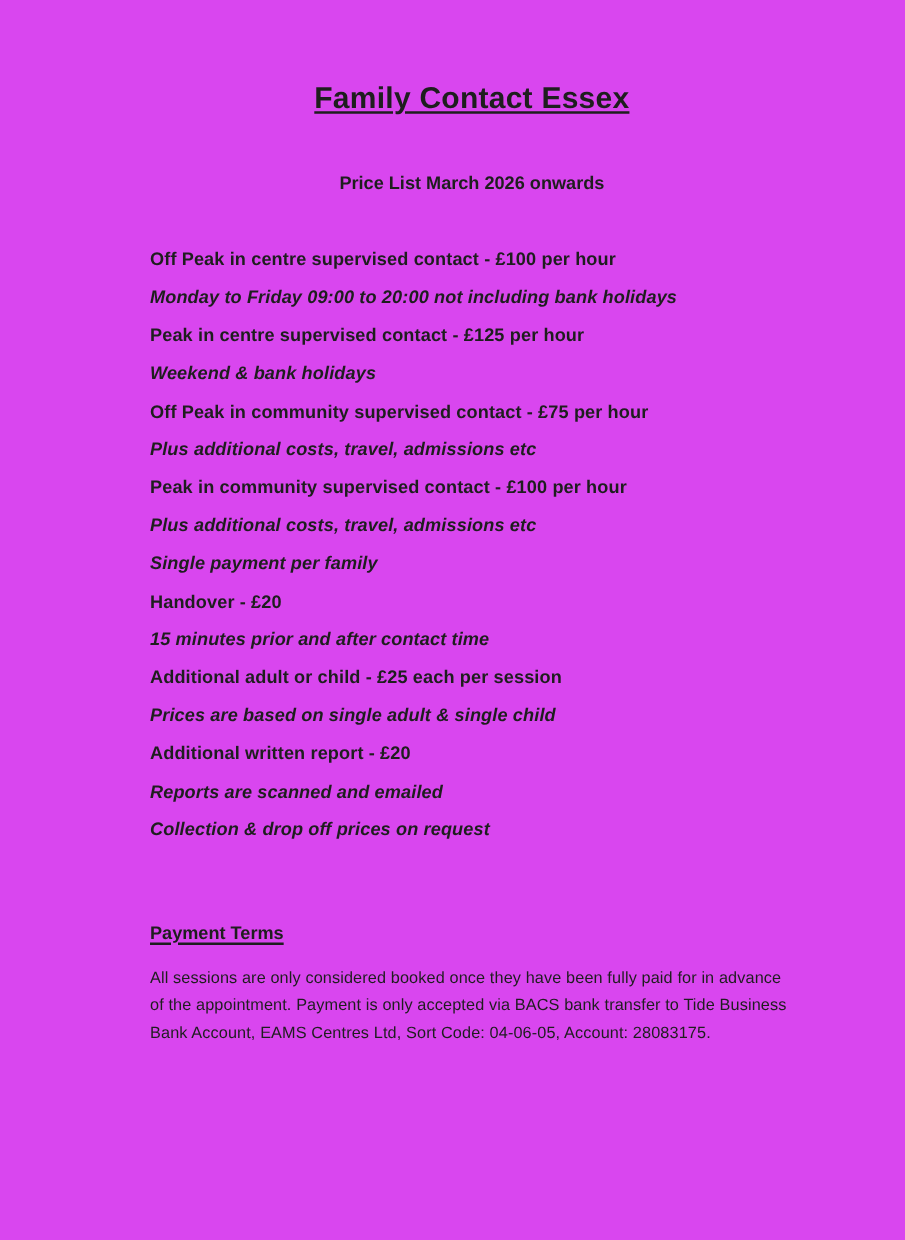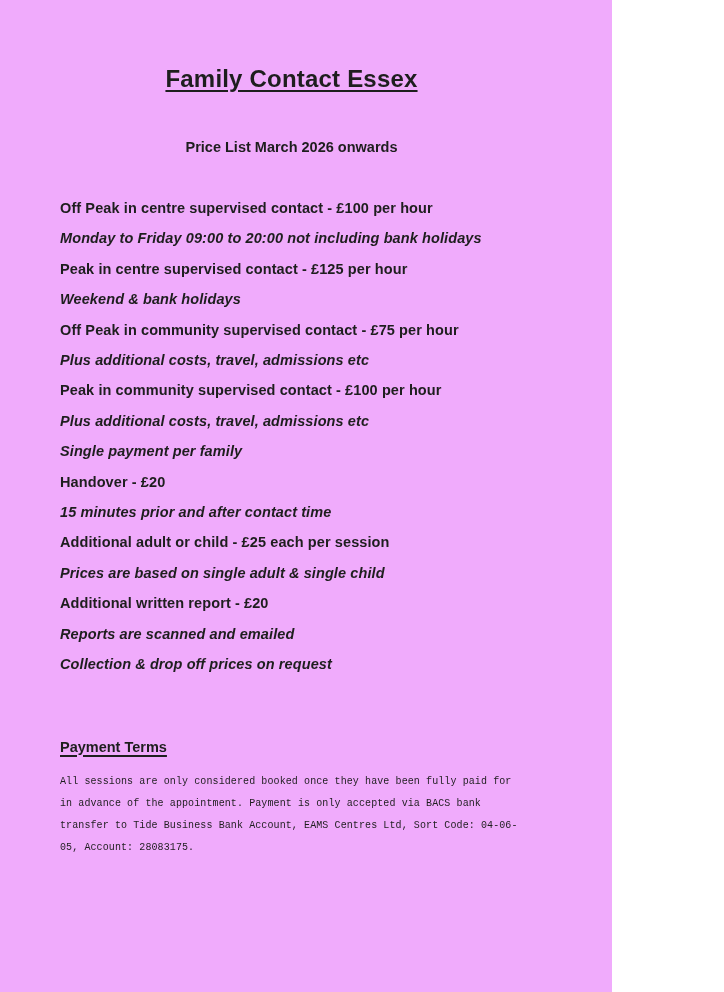--- a/index.html
+++ b/index.html
@@ -10,24 +10,24 @@
   body {
     width: 724px;
     height: 992px;
     overflow: hidden;
     font-family: "Liberation Sans", "DejaVu Sans", sans-serif;
     color: #1e1e1e;
     -webkit-font-smoothing: antialiased;
   }
   .page {
     box-sizing: border-box;
-    width: 612px;
+    width: 724px;
     height: 992px;
-    padding: 64px 89px 0 60px;
-    background: #f0abfc;
+    padding: 64px 89px 0 120px;
+    background: #d946ef;
   }
   .doc-title {
     margin: 0;
     text-align: center;
     font-size: 24px;
     font-weight: 700;
     line-height: 30px;
     letter-spacing: 0.2px;
     text-decoration: underline;
     text-decoration-thickness: 2px;
@@ -67,26 +67,25 @@
     margin: 0 0 15px 0;
     font-size: 14.5px;
     font-weight: 700;
     line-height: 17px;
     text-decoration: underline;
     text-decoration-thickness: 1.5px;
     text-underline-offset: 3px;
   }
   .payment-terms-body {
     margin: 0;
-    font-size: 10px;
+    font-size: 13px;
     font-weight: 400;
     line-height: 22px;
     letter-spacing: 0.1px;
     max-width: 546px;
-    font-family: Liberation Mono, monospace;
   }
 </style>
 </head>
 <body>
 
 <div class="page">
 
   <h1 class="doc-title">Family Contact Essex</h1>
 
   <h2 class="doc-subtitle">Price List March 2026 onwards</h2>

